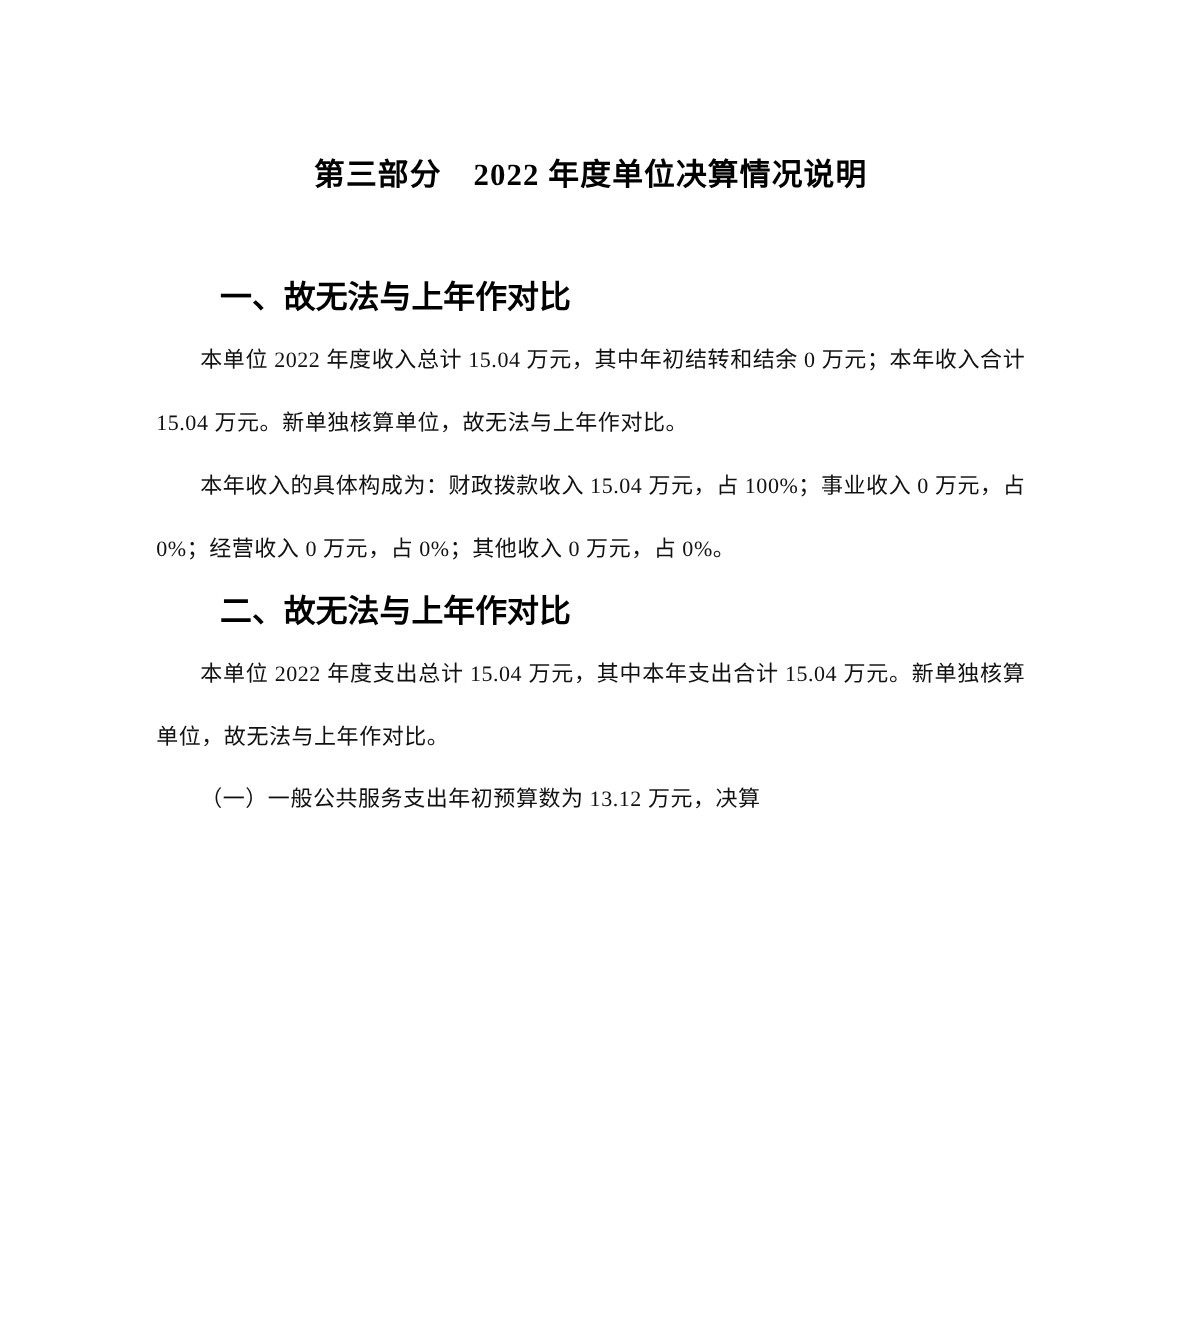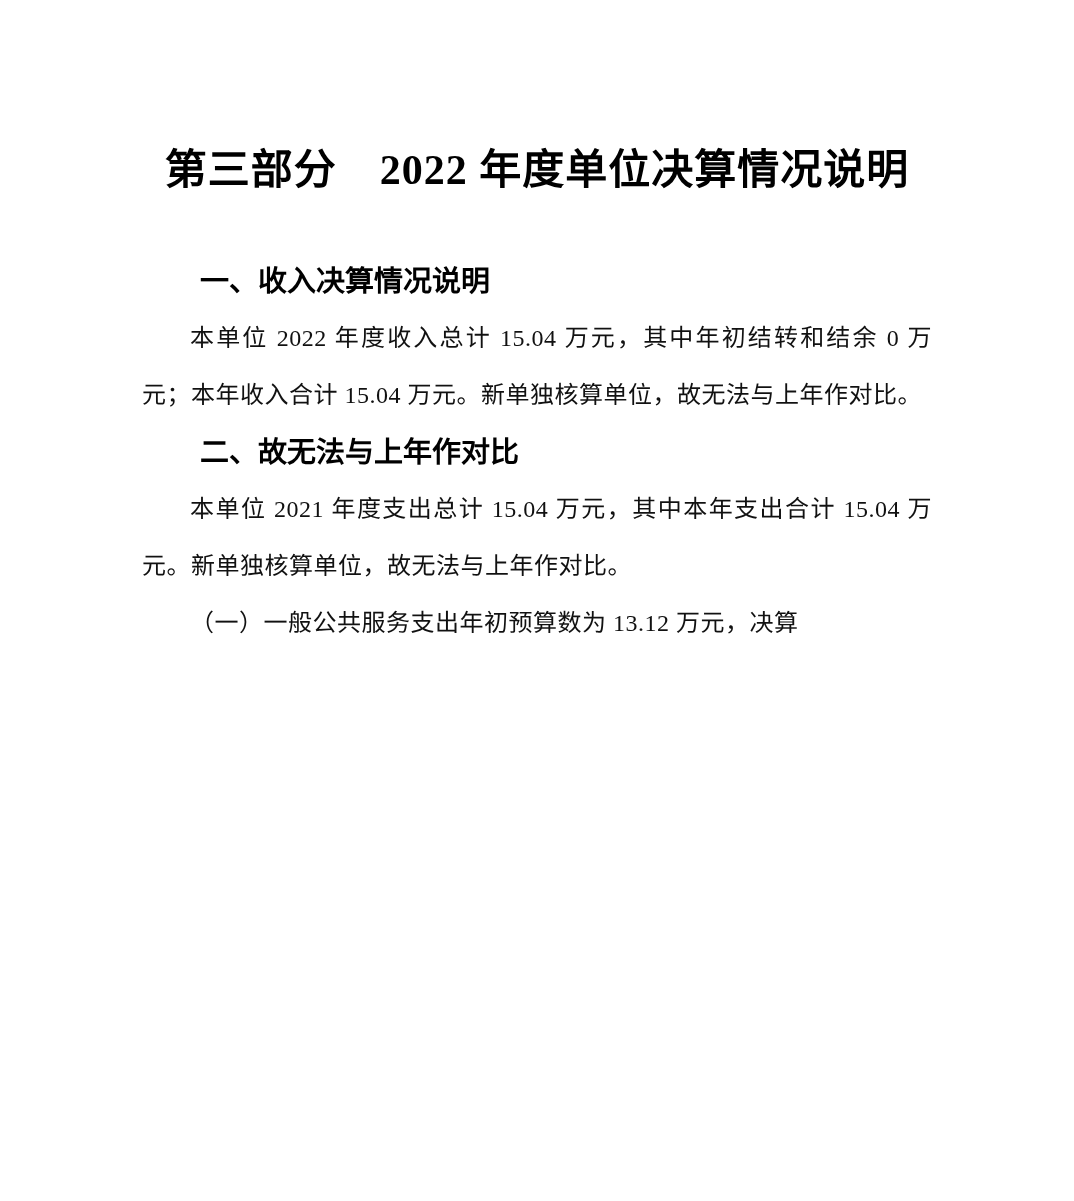--- a/index.html
+++ b/index.html
@@ -13,22 +13,22 @@
     overflow: hidden;
     color: #111111;
     font-family: "Liberation Serif", serif;
   }
   .page {
     width: 790px;
     margin: 0 auto;
     padding-top: 128px;
   }
   .doc-title {
-    margin: 12px;
-    font-size: 42px;
+    margin: 2px;
+    font-size: 28px;
     line-height: 60px;
     font-weight: bold;
     text-align: center;
     letter-spacing: 1px;
     color: #000000;
     font-family: "Liberation Serif", serif;
     white-space: nowrap;
   }
   .doc-section {
     margin: 0;
@@ -40,43 +40,44 @@
     font-weight: bold;
     text-indent: 2em;
     color: #000000;
     font-family: "Liberation Sans", sans-serif;
   }
   .doc-section.first .sec-heading {
     margin-top: 53px;
   }
   .body-para {
     margin: 0;
-    font-size: 24px;
+    font-size: 20px;
     line-height: 57px;
     text-indent: 2em;
     text-align: justify;
     letter-spacing: 0.5px;
     color: #111111;
     font-family: "Liberation Serif", serif;
   }
 </style>
 </head>
 <body>
 
 <div class="page">
 
   <h1 class="doc-title">第三部分　2022 年度单位决算情况说明</h1>
 
   <section class="doc-section first">
-    <h2 class="sec-heading">一、收入决算情况说明</h2>
+    <h2 class="sec-heading">一、故无法与上年作对比</h2>
     <p class="body-para">本单位 2022 年度收入总计 15.04 万元，其中年初结转和结余 0 万元；本年收入合计 15.04 万元。新单独核算单位，故无法与上年作对比。</p>
+    <p class="body-para">本年收入的具体构成为：财政拨款收入 15.04 万元，占 100%；事业收入 0 万元，占 0%；经营收入 0 万元，占 0%；其他收入 0 万元，占 0%。</p>
   </section>
 
   <section class="doc-section">
     <h2 class="sec-heading">二、故无法与上年作对比</h2>
-    <p class="body-para">本单位 2021 年度支出总计 15.04 万元，其中本年支出合计 15.04 万元。新单独核算单位，故无法与上年作对比。</p>
+    <p class="body-para">本单位 2022 年度支出总计 15.04 万元，其中本年支出合计 15.04 万元。新单独核算单位，故无法与上年作对比。</p>
   </section>
 
   <section class="doc-section">
     <p class="body-para">（一）一般公共服务支出年初预算数为 13.12 万元，决算</p>
   </section>
 
 </div>
 
 </body></html>

